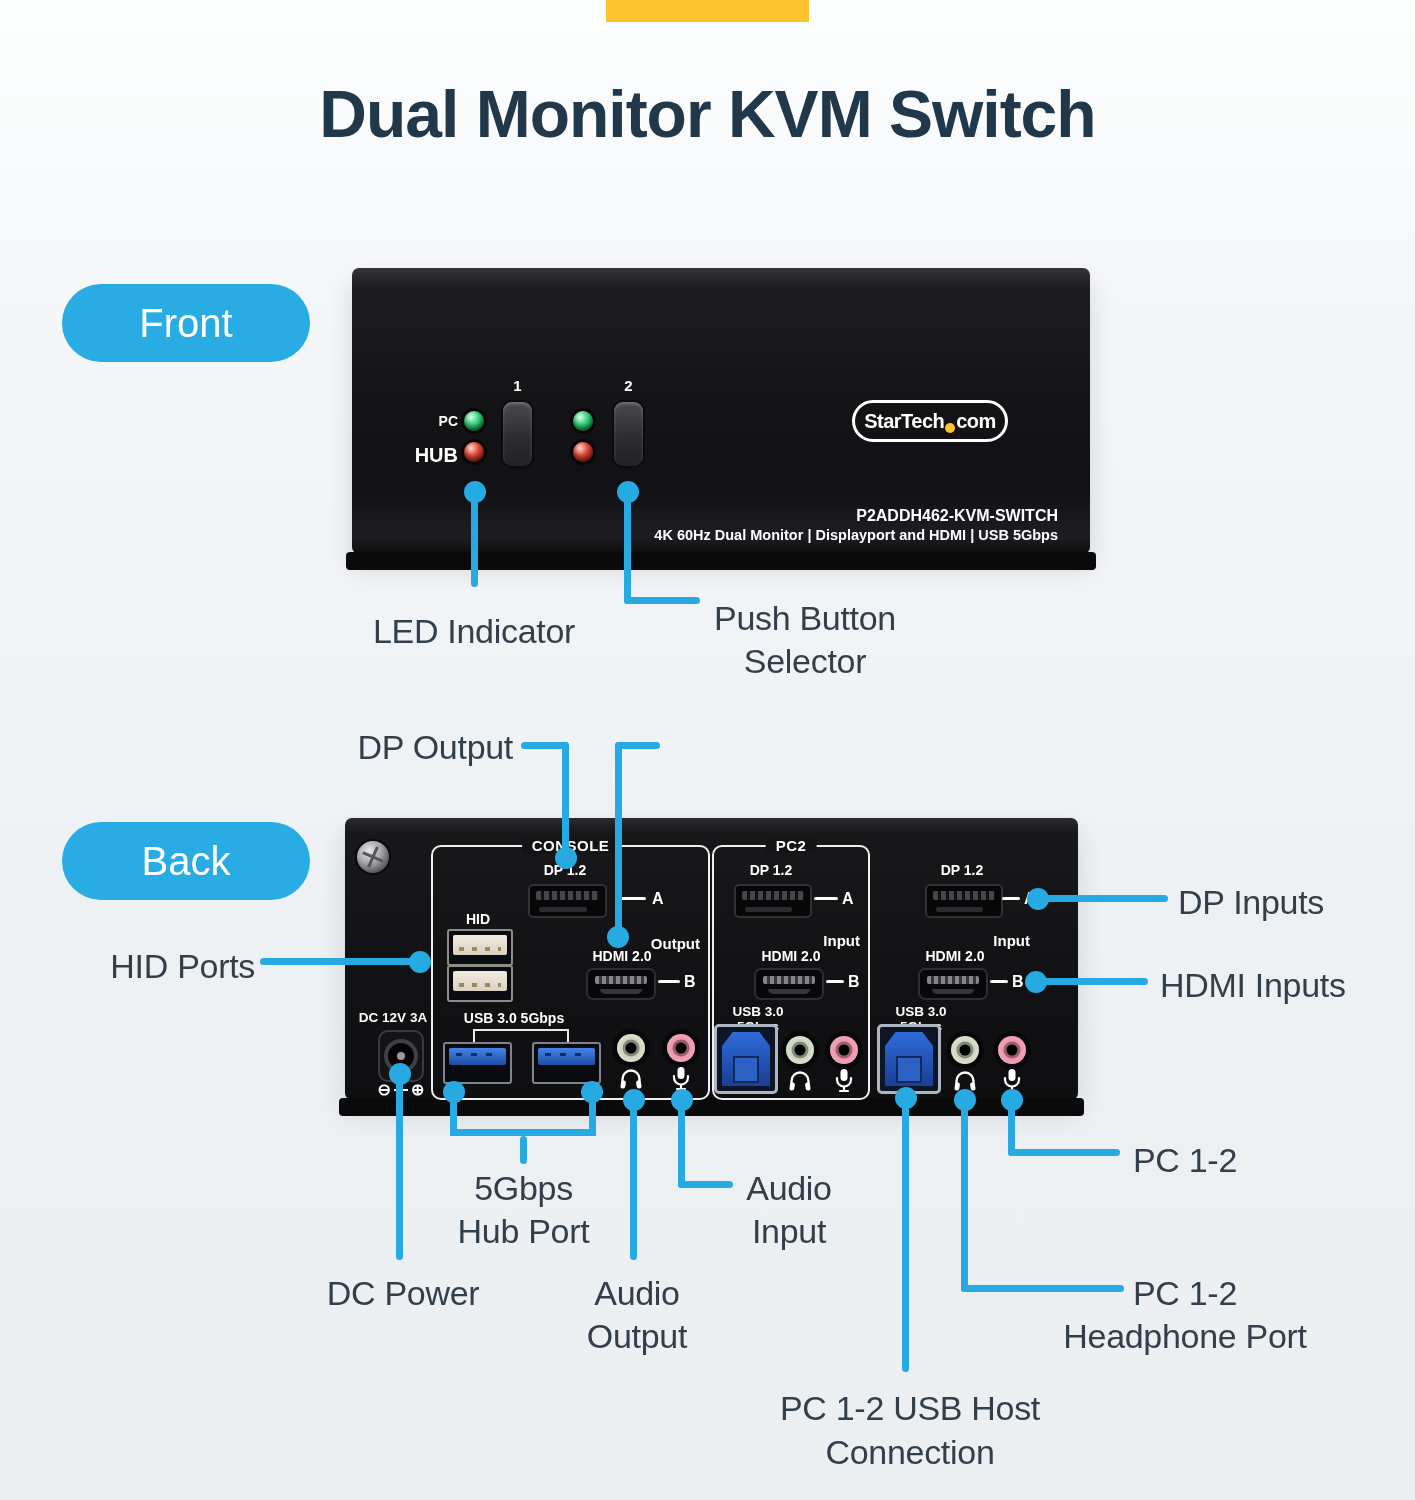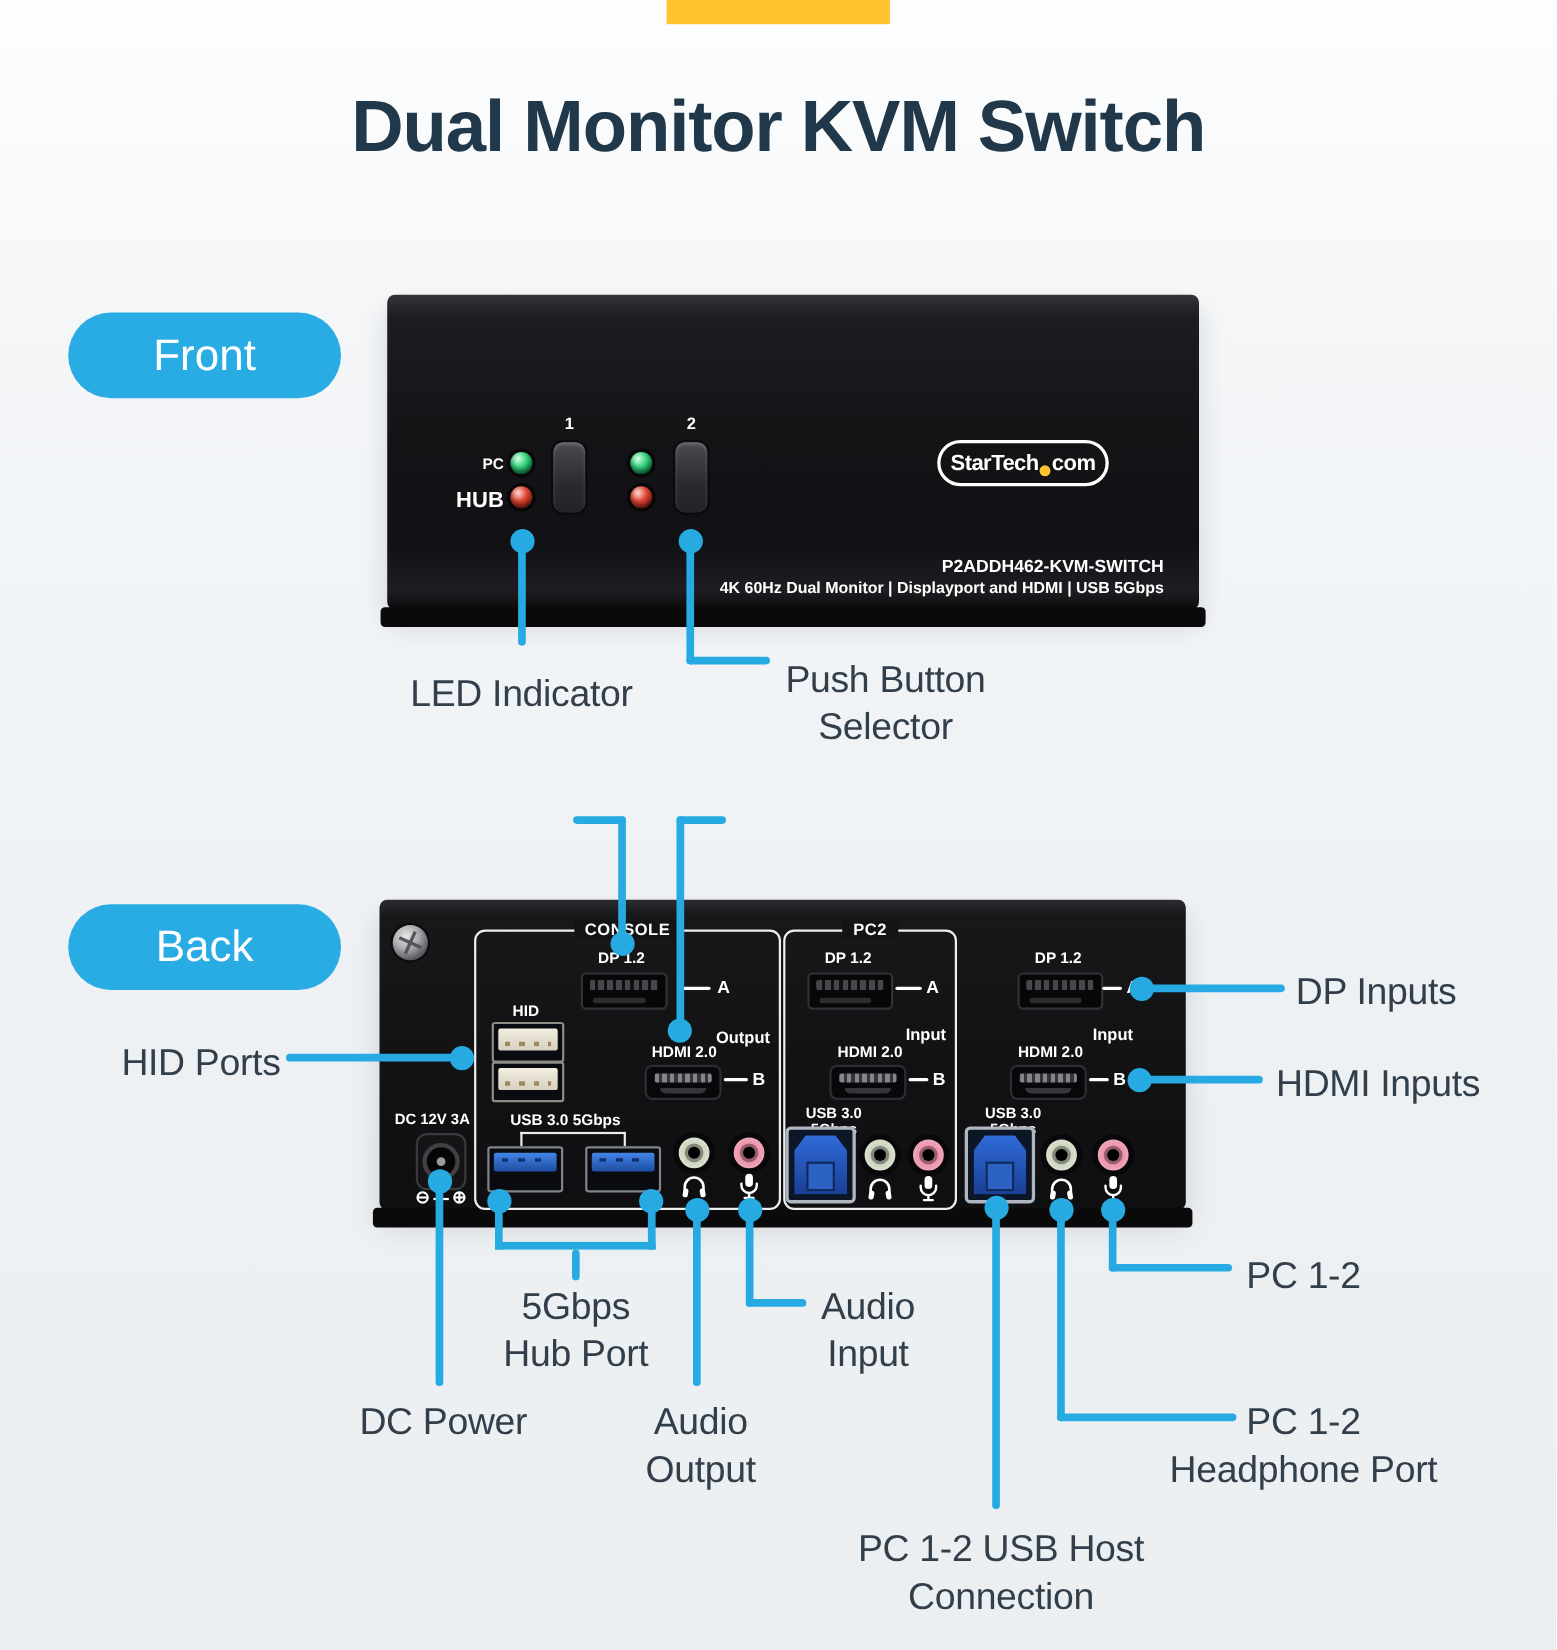--- a/index.html
+++ b/index.html
@@ -174,20 +174,21 @@
   <div class="co-text center" style="left:324px;top:598px;width:300px;margin-top:12px;">LED Indicator</div>
 
   <div class="blue-dot" style="left:617px;top:481px;"></div>
   <div class="blue-line" style="left:624px;top:492px;width:7px;height:112px;"></div>
   <div class="blue-line" style="left:624px;top:597px;width:76px;height:7px;"></div>
   <div class="co-text center" style="left:705px;top:597px;width:200px;">
     <div>Push Button</div>
     <div>Selector</div>
   </div>
 
+  <div class="co-text right" style="left:253px;top:726px;width:260px;">DP Output</div>
   <div class="blue-line" style="left:521px;top:742px;width:48px;height:7px;"></div>
   <div class="blue-line" style="left:562px;top:742px;width:7px;height:116px;"></div>
   <div class="blue-dot" style="left:555px;top:847px;"></div>
 
   <div class="blue-line" style="left:615px;top:742px;width:45px;height:7px;"></div>
   <div class="blue-line" style="left:615px;top:742px;width:7px;height:195px;"></div>
   <div class="blue-dot" style="left:607px;top:926px;"></div>
 
   <div class="badge" style="left:62px;top:822px;">
     <span>Back</span>

